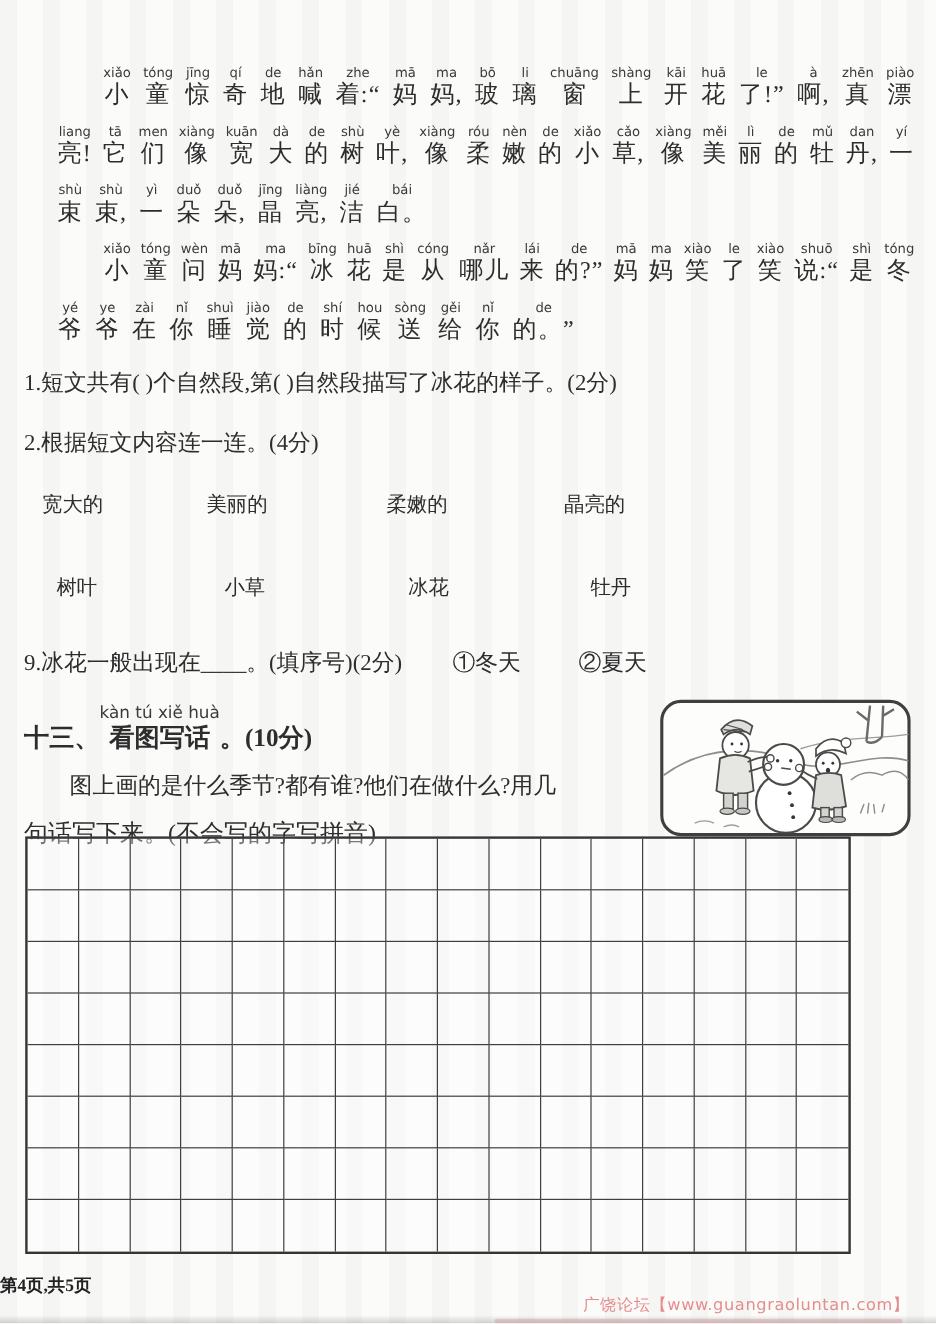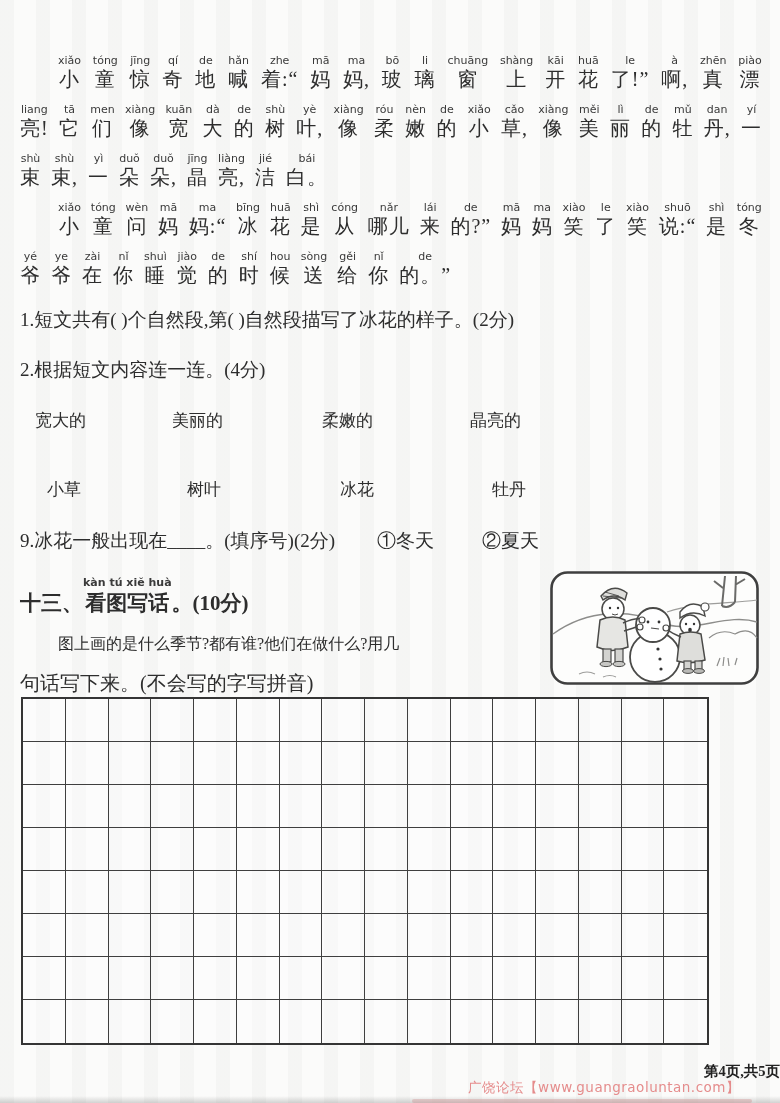--- a/index.html
+++ b/index.html
@@ -9,21 +9,21 @@
     font-family:"Liberation Serif","DejaVu Serif",serif;
   }
   
   .page::before{
     content:"";position:absolute;inset:0;pointer-events:none;
     background:repeating-linear-gradient(90deg,rgba(110,115,110,0.045) 0 14px,rgba(255,255,255,0) 14px 36px);
   }
   .content{position:absolute;left:20px;right:18px;top:54px;}
 
   
-  .ruby-line{display:flex;align-items:flex-end;margin-bottom:11px;}
+  .ruby-line{display:flex;align-items:flex-end;margin-bottom:11px;margin-left:28px;}
   .ruby-line.justify{justify-content:space-between;}
   .ruby-line:not(.justify){gap:10px;}
   .ruby-line.indent{padding-left:38px;}
   .tok{display:inline-flex;flex-direction:column;align-items:center;}
   .tok .py{font-family:"DejaVu Sans","Liberation Sans",sans-serif;font-size:11px;line-height:13px;color:#3a3a3a;white-space:nowrap;}
   .tok .zi{font-size:20px;line-height:25px;white-space:nowrap;letter-spacing:1px;}
 
   .q{font-size:19px;line-height:27px;}
   .q1{margin-top:18px;}
   .q2{margin-top:23px;}
@@ -39,36 +39,36 @@
   .match-row.bottom .mi:nth-child(3){width:152px;}
 
   .q3{margin-top:26px;display:flex;align-items:baseline;}
   .q3 .q3-opt{margin-left:48px;}
   .q3 .q3-opt:first-of-type{margin-left:42px;}
 
   .sec13{margin-top:22px;display:flex;align-items:flex-start;}
   .sec13-left{flex:1;min-width:0;}
   .sec13-head{font-size:21px;font-weight:600;display:flex;align-items:flex-end;}
   .title-ruby{display:inline-flex;flex-direction:column;align-items:center;}
-  .title-ruby .py{font-family:"DejaVu Sans","Liberation Sans",sans-serif;font-size:11px;line-height:13px;font-weight:700;color:#3a3a3a;}
-  .prompt1{font-size:16px;line-height:27px;margin-top:13px;padding-left:38px;}
+  .title-ruby .py{font-family:"DejaVu Sans","Liberation Sans",sans-serif;font-size:14px;line-height:13px;font-weight:400;color:#3a3a3a;}
+  .prompt1{font-size:19px;line-height:27px;margin-top:13px;padding-left:38px;}
   .prompt2{font-size:20px;line-height:27px;margin-top:13px;}
   .illu{width:213px;height:118px;margin-left:6px;margin-top:-6px;flex:0 0 auto;}
 
   .grid-wrap{
     position:absolute;left:21px;top:697px;width:684px;height:344px;
     display:grid;border:2px solid #353535;background:rgba(255,255,255,0.35);
   }
   .cell{border-right:1px solid #3f3f3f;border-bottom:1px solid #3f3f3f;}
   .cell.lc{border-right:none;}
   .cell.lr{border-bottom:none;}
 
-  .footer-page{position:absolute;top:1062px;left:0;width:100%;text-align:right;font-size:14.5px;font-weight:600;color:#222;}
+  .footer-page{position:absolute;top:1062px;left:0;width:100%;text-align:left;font-size:14.5px;font-weight:600;color:#222;}
   .watermark{
-    position:absolute;top:1079px;right:40px;
+    position:absolute;top:1079px;right:22px;
     font-family:"DejaVu Sans","Liberation Sans",sans-serif;
     font-size:13.5px;color:#e58c8c;letter-spacing:0.5px;
   }
   .scan-edge{position:absolute;left:0;right:0;bottom:0;height:7px;background:linear-gradient(rgba(0,0,0,0),rgba(90,90,88,0.25));}
   .scan-smudge{position:absolute;right:28px;bottom:0;width:340px;height:4px;background:#e9b4b4;opacity:0.55;border-radius:2px;}
 </style>
 </head>
 <body>
 
 <div class="page">
@@ -422,31 +422,31 @@
     <div class="q q1">1.短文共有(  )个自然段,第(  )自然段描写了冰花的样子。(2分)</div>
     <div class="q q2">2.根据短文内容连一连。(4分)</div>
 
     <div class="match-row top">
         <span class="mi">宽大的</span>
         <span class="mi">美丽的</span>
         <span class="mi">柔嫩的</span>
         <span class="mi">晶亮的</span>
       </div>
     <div class="match-row bottom">
+        <span class="mi">树叶</span>
         <span class="mi">小草</span>
-        <span class="mi">树叶</span>
         <span class="mi">冰花</span>
         <span class="mi">牡丹</span>
       </div>
 
     <div class="q q3">
       <span>9.冰花一般出现在</span>
         <span>____</span>
         <span>。(填序号)(2分)</span>
-      <span class="q3-options" style="display:flex;">
+      <span class="q3-options" style="display:flex;margin-top:12px;">
           <span class="q3-opt">①冬天</span>
           <span class="q3-opt">②夏天</span>
         </span>
     </div>
 
     <div class="sec13">
       <div class="sec13-left">
         <div class="sec13-head">
           <span>十三、</span>
             <span class="title-ruby">

